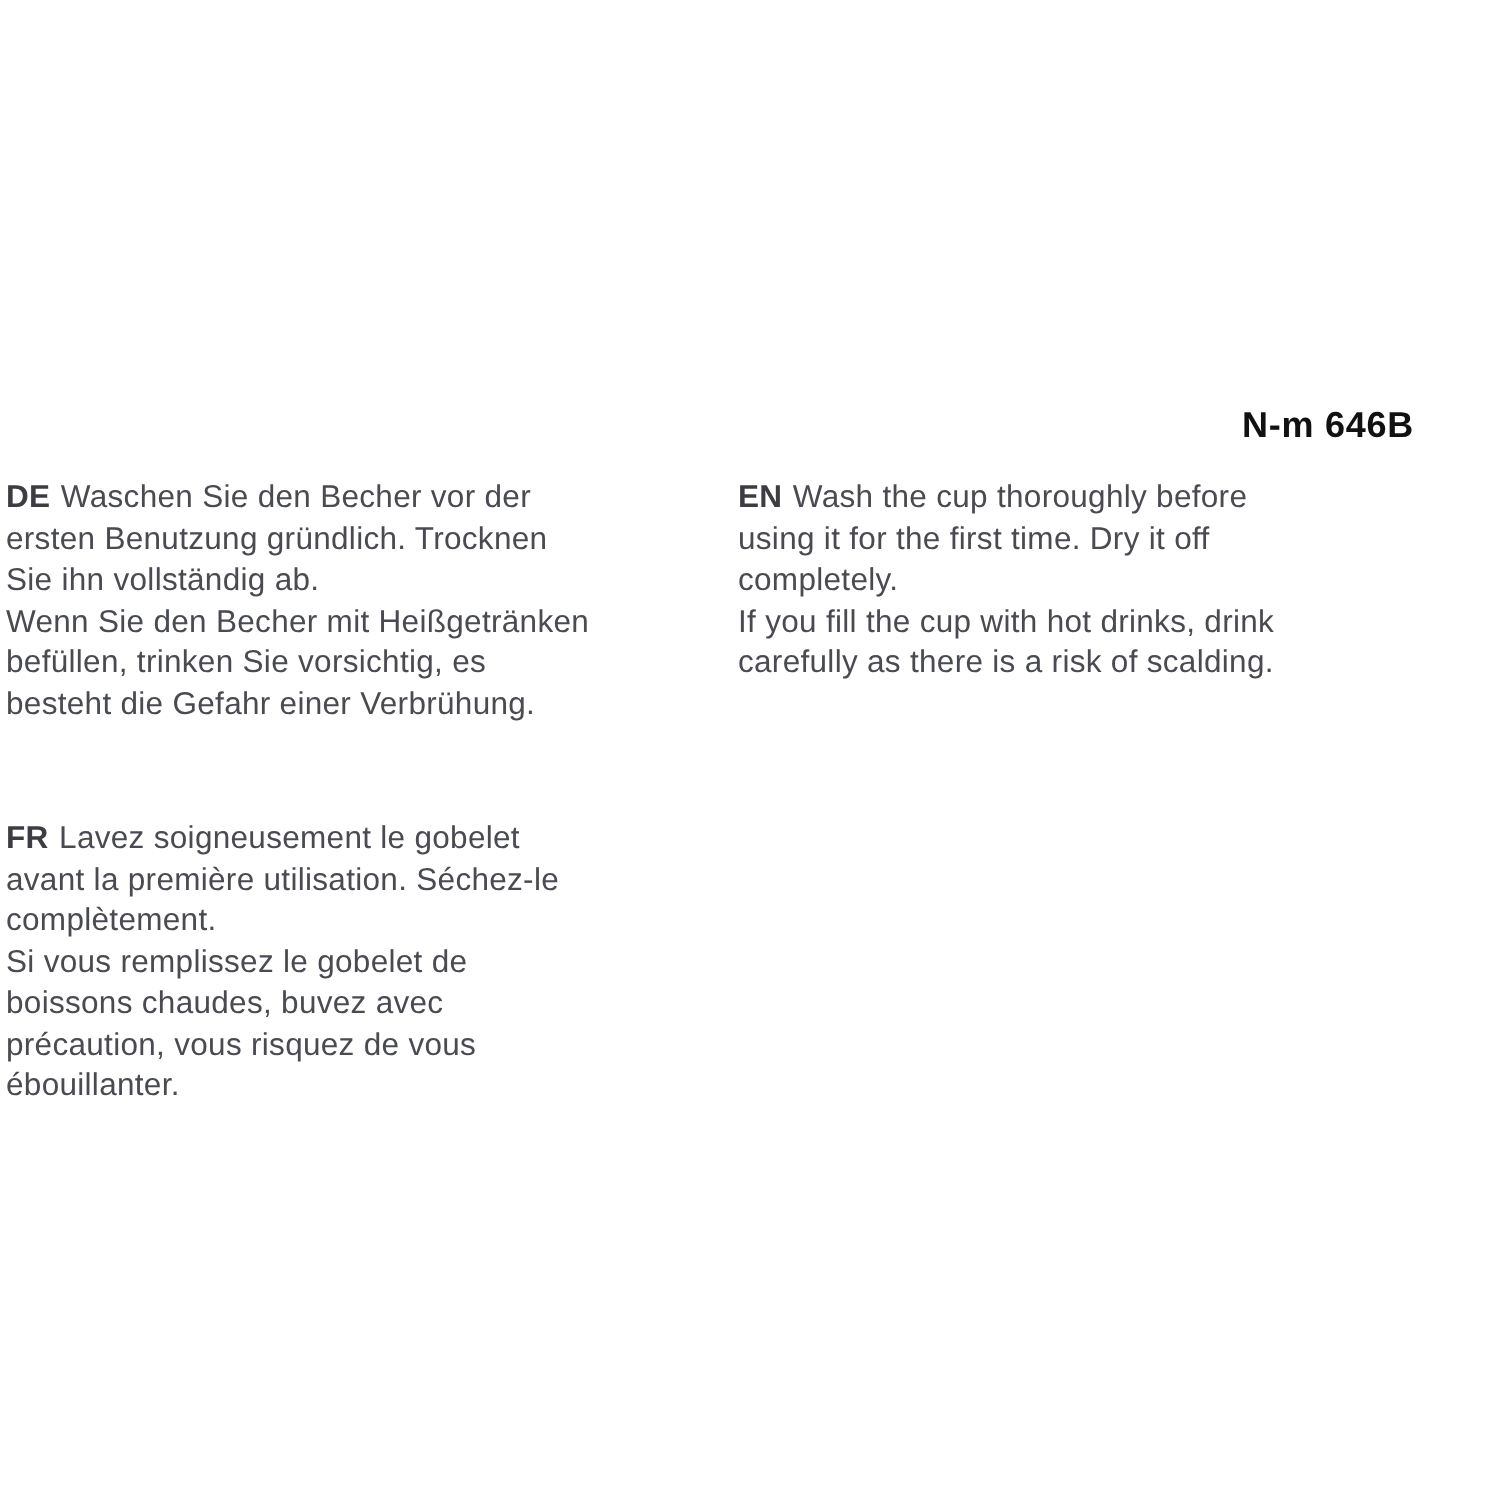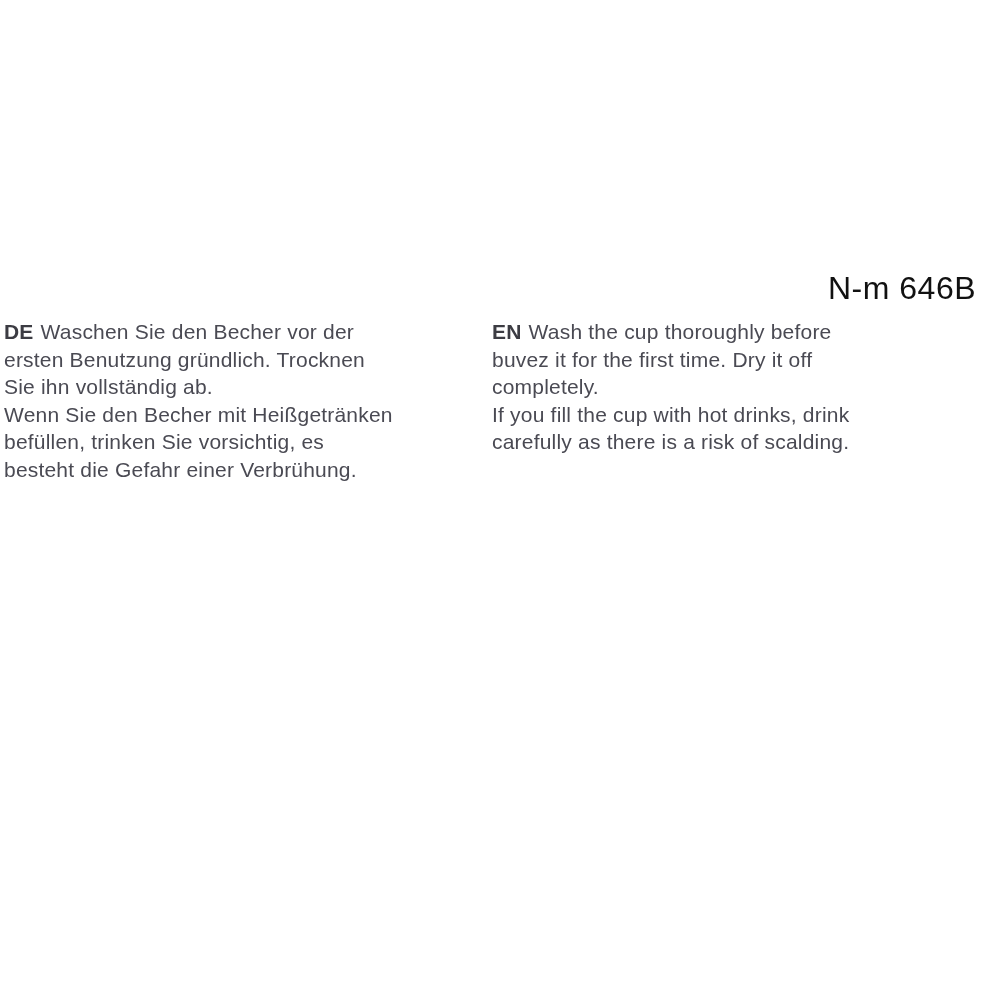--- a/index.html
+++ b/index.html
@@ -12,22 +12,22 @@
     width: 1000px;
     height: 1000px;
     background: #ffffff;
     overflow: hidden;
     font-family: "Liberation Sans", sans-serif;
   }
   .model-code {
     position: absolute;
     left: 828px;
     top: 270px;
-    font-size: 32px;
-    font-weight: 400;
+    font-size: 24px;
+    font-weight: 700;
     color: #111111;
     letter-spacing: 0.5px;
     white-space: nowrap;
     text-align: right;
   }
   .block {
     position: absolute;
     font-size: 21px;
     line-height: 27.5px;
     color: #4a4a53;
@@ -57,21 +57,30 @@
     <span class="lang">DE</span><span class="txt">Waschen Sie den Becher vor der
 ersten Benutzung gründlich. Trocknen
 Sie ihn vollständig ab.
 Wenn Sie den Becher mit Heißgetränken
 befüllen, trinken Sie vorsichtig, es
 besteht die Gefahr einer Verbrühung.</span>
   </section>
 
   <section class="block block-en">
     <span class="lang">EN</span><span class="txt">Wash the cup thoroughly before
-buvez it for the first time. Dry it off
+using it for the first time. Dry it off
 completely.
 If you fill the cup with hot drinks, drink
 carefully as there is a risk of scalding.</span>
   </section>
 
+  <section class="block block-fr">
+    <span class="lang">FR</span><span class="txt">Lavez soigneusement le gobelet
+avant la première utilisation. Séchez-le
+complètement.
+Si vous remplissez le gobelet de
+boissons chaudes, buvez avec
+précaution, vous risquez de vous
+ébouillanter.</span>
+  </section>
 
 
 </div>
 
 </body></html>

